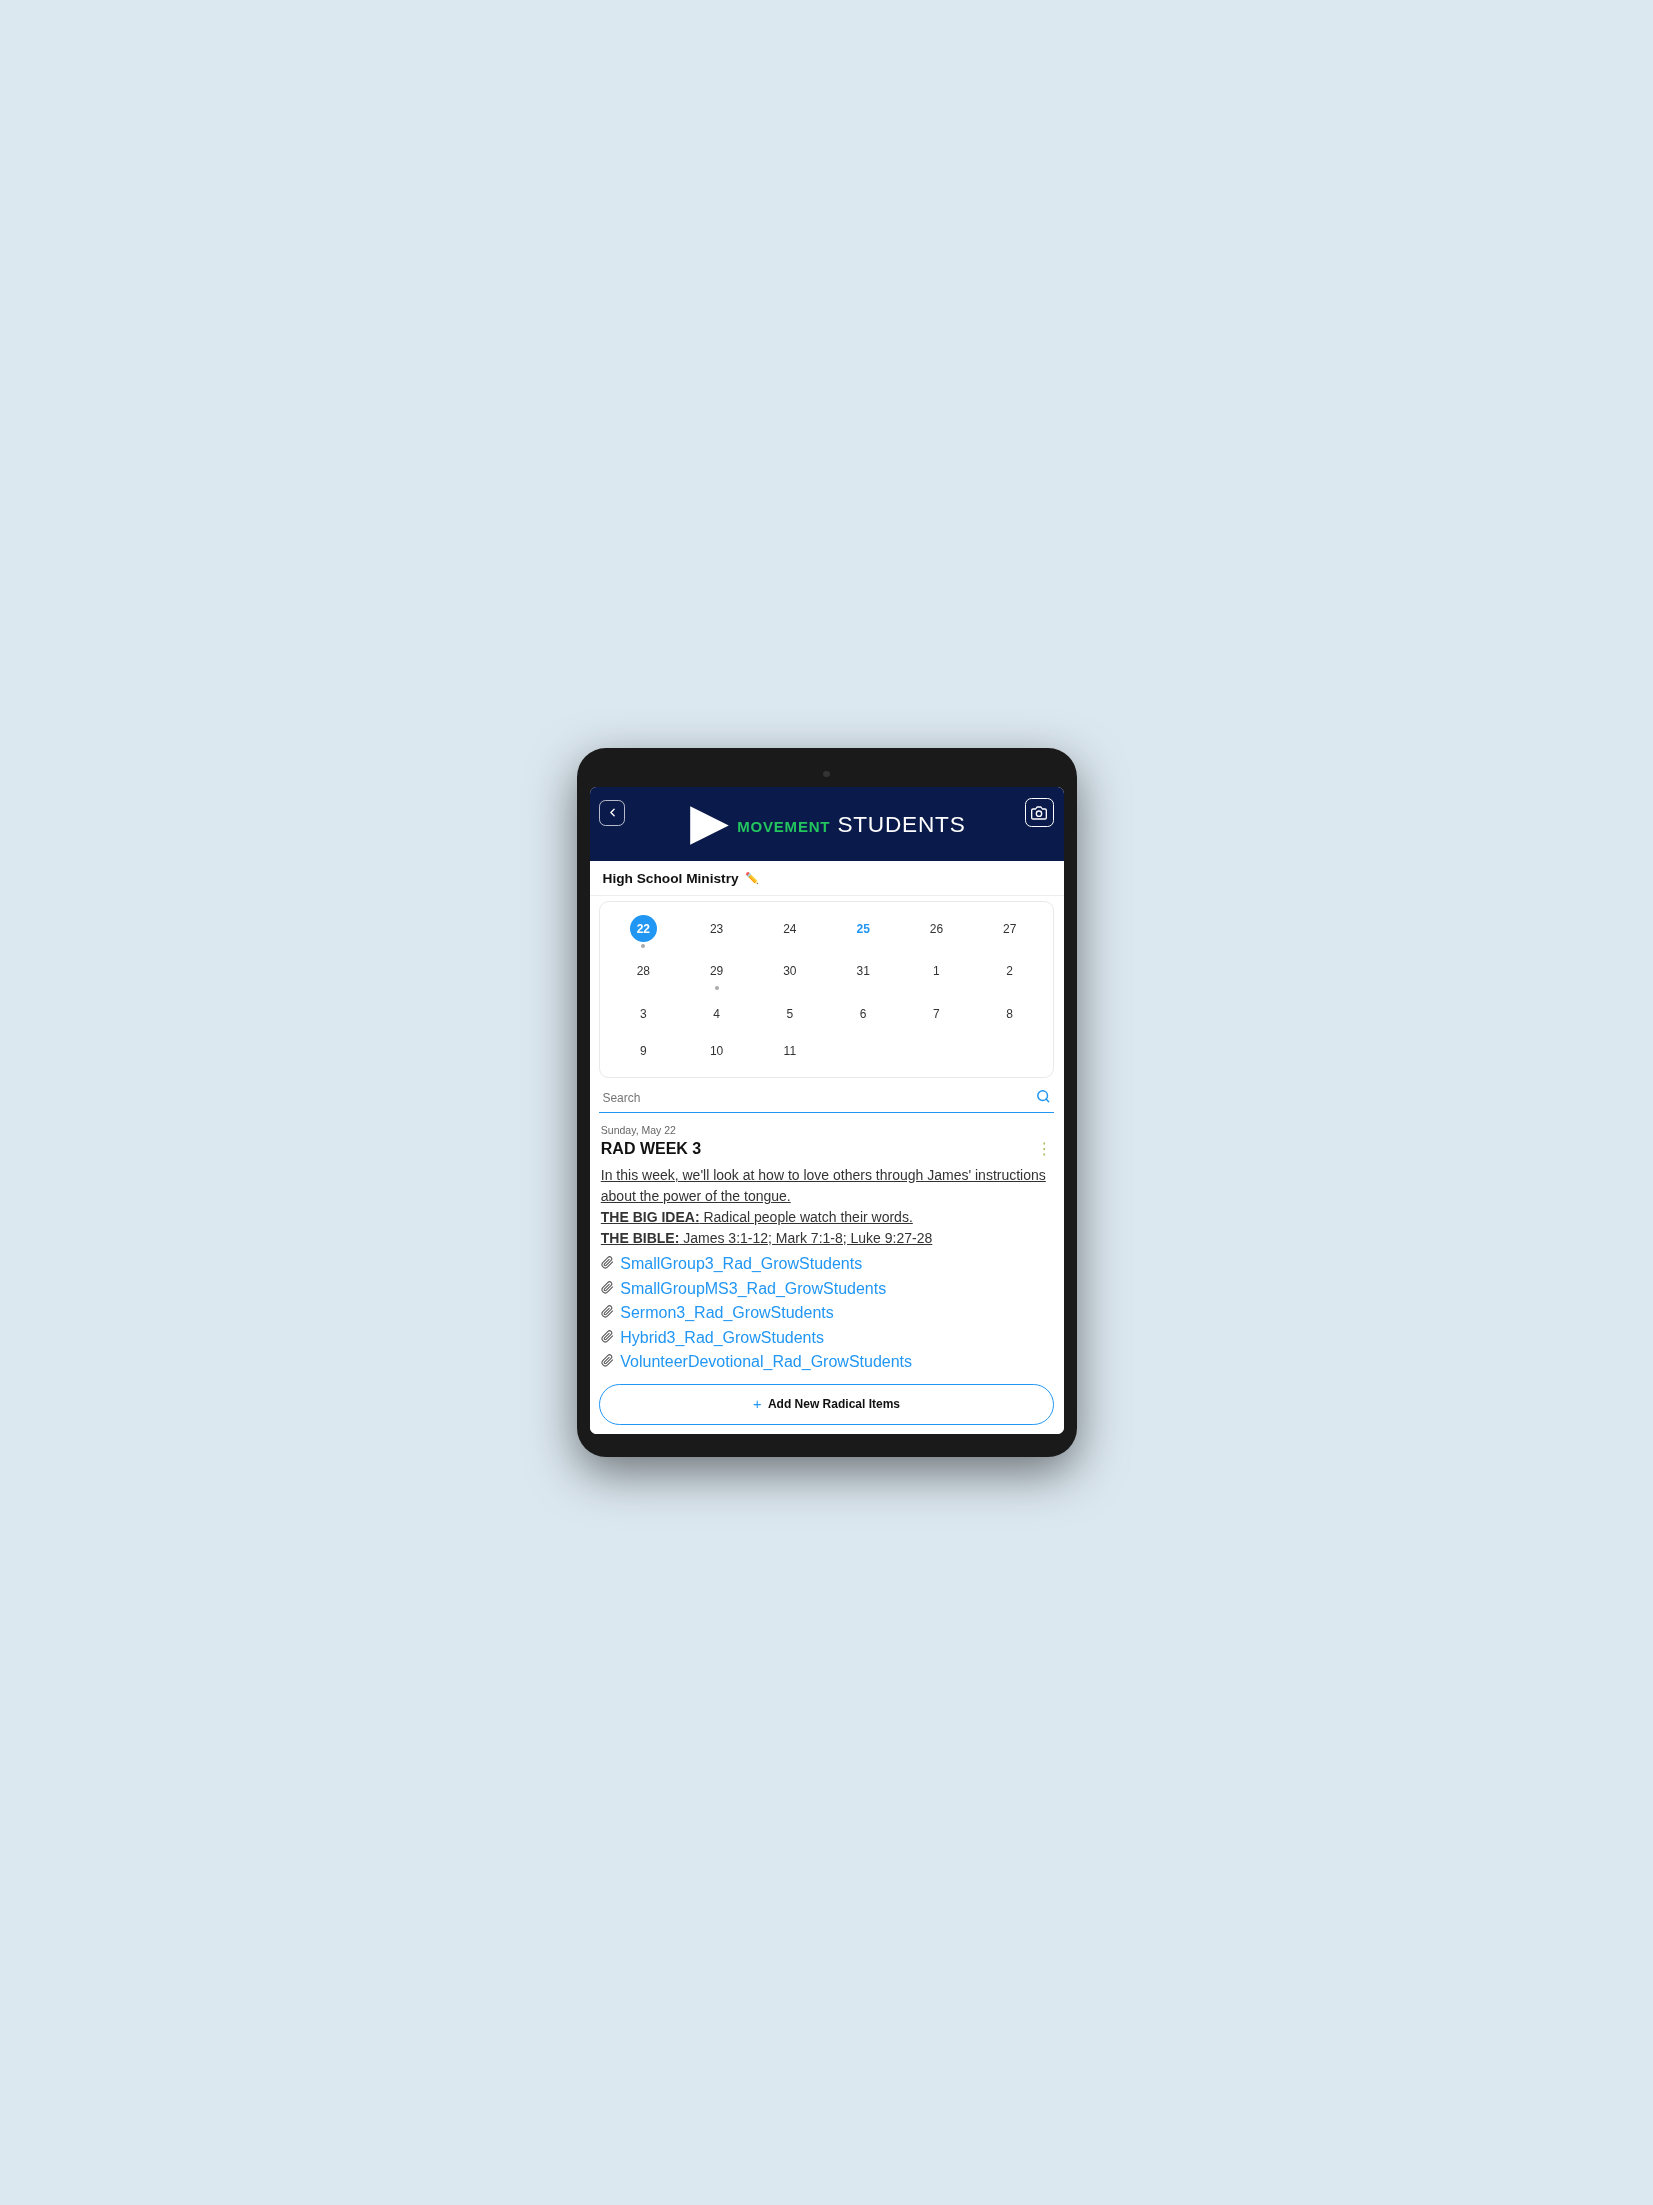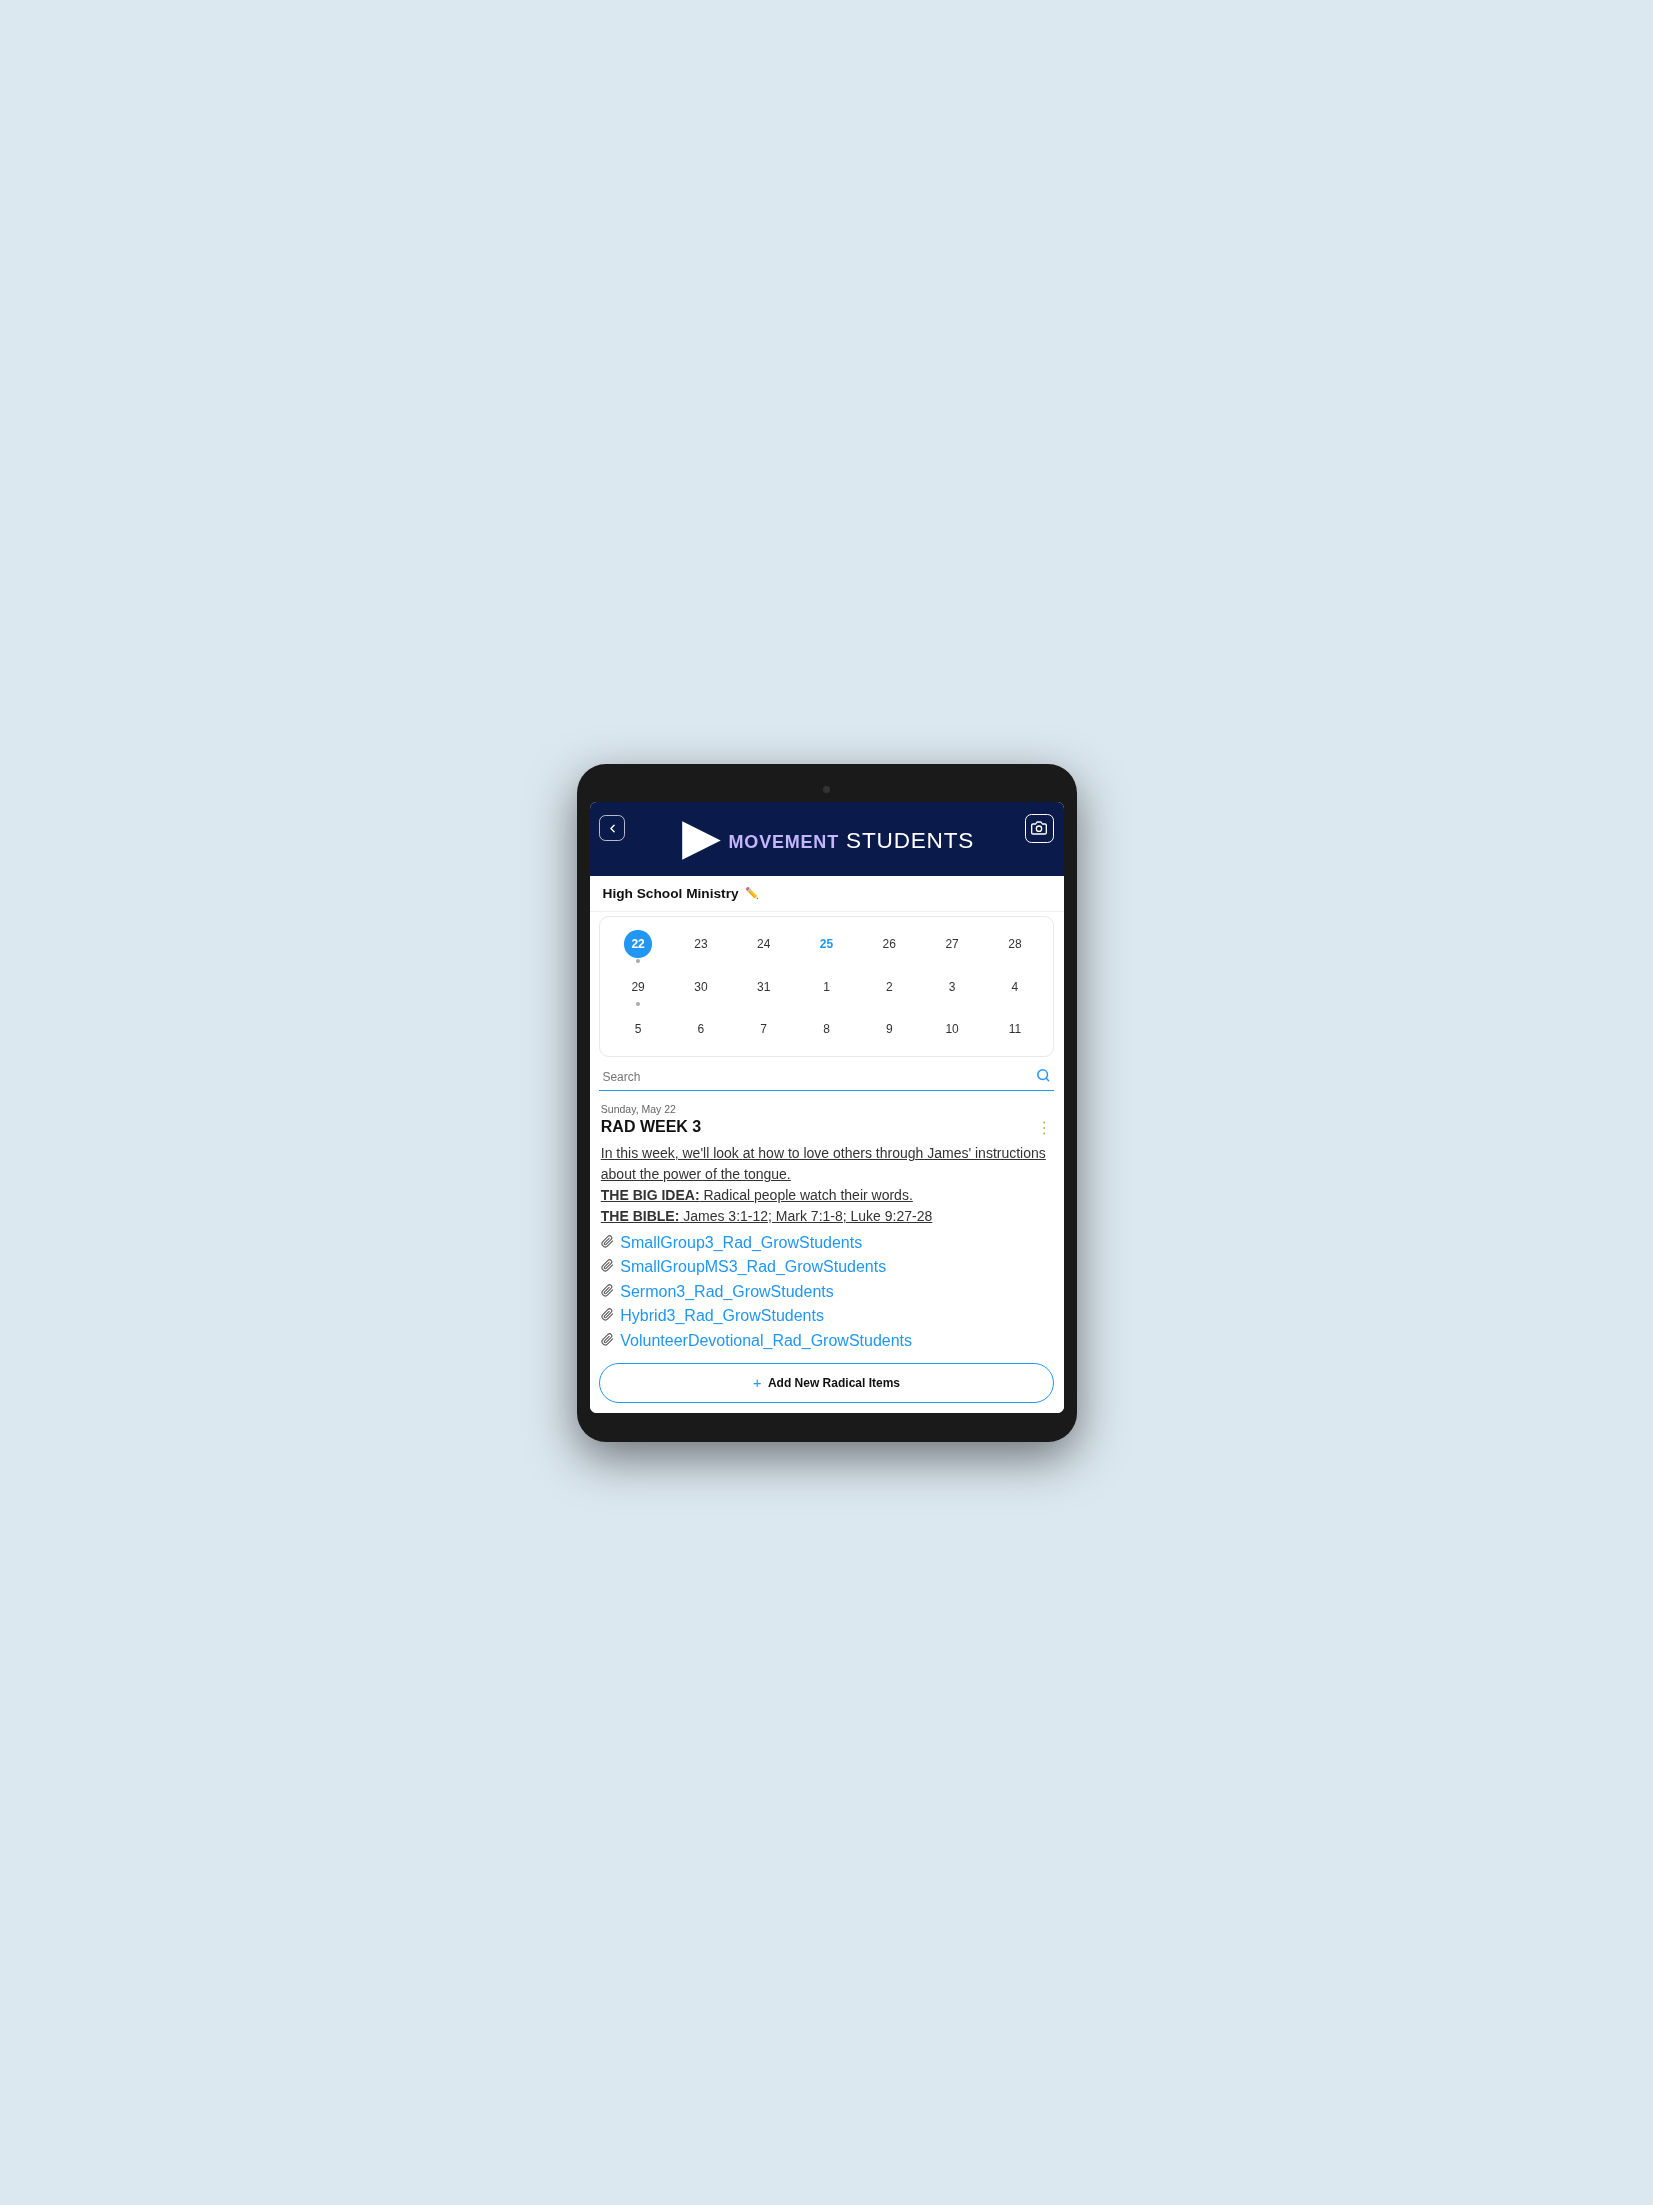--- a/index.html
+++ b/index.html
@@ -152,21 +152,21 @@
     .calendar-wrapper {
       background: white;
       margin: 4.8px 9.7px 6.5px;
       border-radius: 9.7px;
       border: 0.8px solid #e8e8e8;
       padding: 9.7px 6.5px;
     }
 
     .calendar-grid {
       display: grid;
-      grid-template-columns: repeat(7, 1fr);
+      grid-template-columns: repeat(6, 1fr);
       row-gap: 3.2px;
     }
 
     .cal-cell {
       display: flex;
       flex-direction: column;
       align-items: center;
       padding: 3.2px 0;
     }
 
@@ -333,21 +333,21 @@
             <path d="M15 18l-6-6 6-6" stroke="white" stroke-width="2.5" fill="none" stroke-linecap="round" stroke-linejoin="round"></path>
           </svg>
       </div>
       <div class="header-content">
         <div style="display:flex;align-items:center;">
 
           <svg width="45" height="45" viewBox="0 0 56 56" style="margin-right:4.8px;">
             <polygon points="4,4 52,28 4,52" fill="white"></polygon>
           </svg>
           <div>
-            <span style="color:#c4b5fd;font-size:18px;font-weight:900;letter-spacing:0.8px;">MOVEMENT</span><span style="color:white;font-size:22.6px;font-weight:300;letter-spacing:0.8px;"> STUDENTS</span>
+            <span style="color:#22c55e;font-size:15px;font-weight:900;letter-spacing:0.8px;">MOVEMENT</span><span style="color:white;font-size:22.6px;font-weight:300;letter-spacing:0.8px;"> STUDENTS</span>
           </div>
         </div>
       </div>
       <div class="camera-btn">
         <svg width="16" height="16" viewBox="0 0 24 24" fill="none" stroke="white" stroke-width="2" stroke-linecap="round" stroke-linejoin="round">
           <path d="M23 19a2 2 0 0 1-2 2H3a2 2 0 0 1-2-2V8a2 2 0 0 1 2-2h4l2-3h6l2 3h4a2 2 0 0 1 2 2z"></path>
           <circle cx="12" cy="13" r="4"></circle>
         </svg>
       </div>
     </div>

